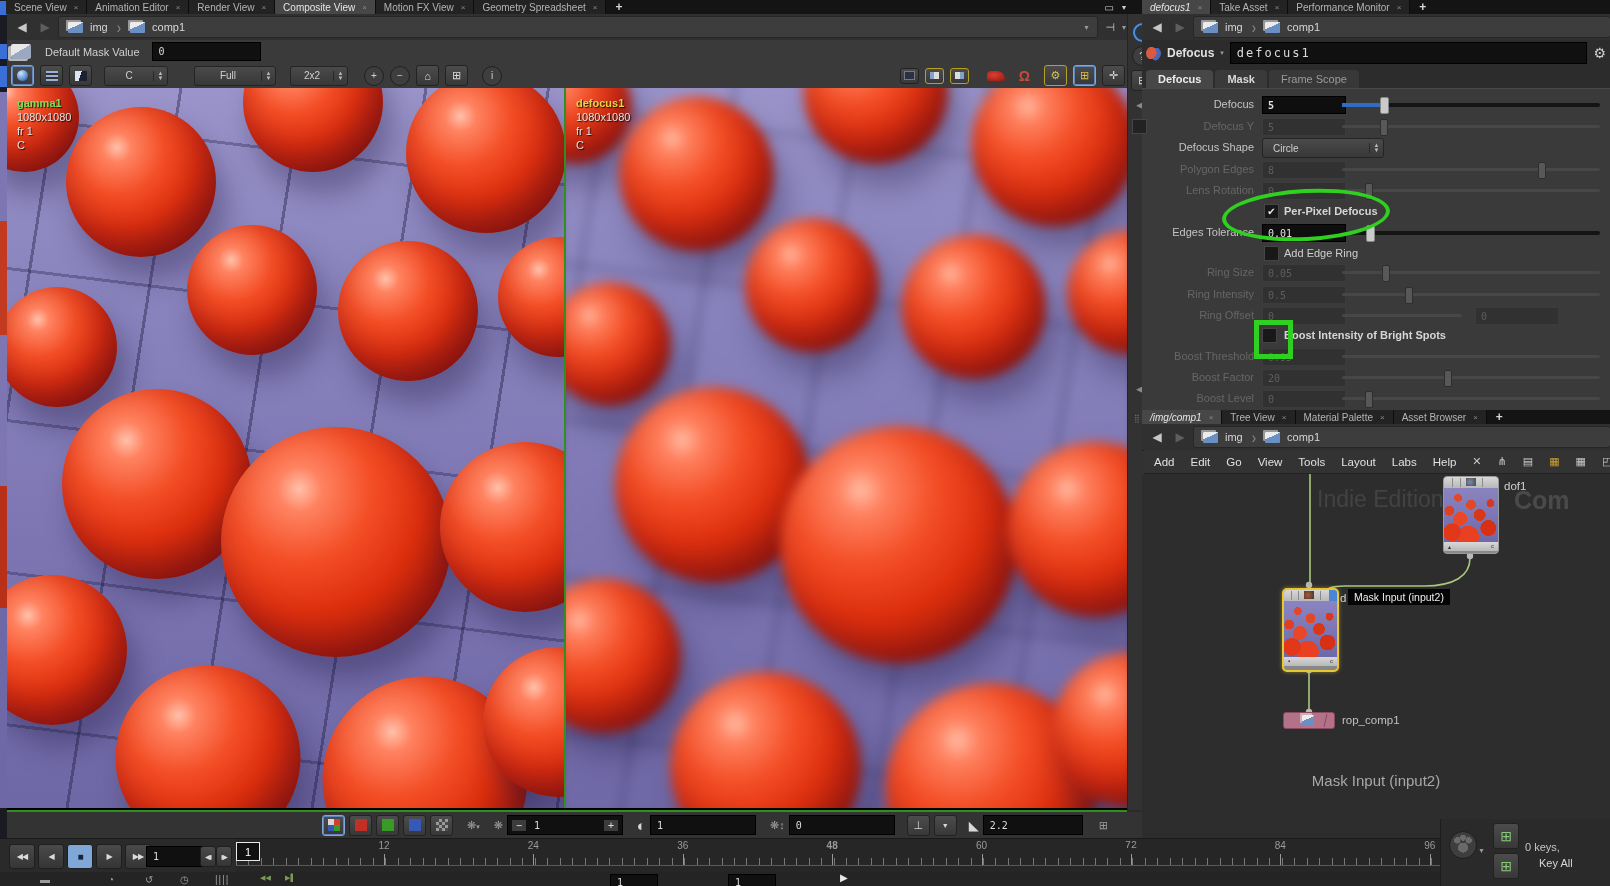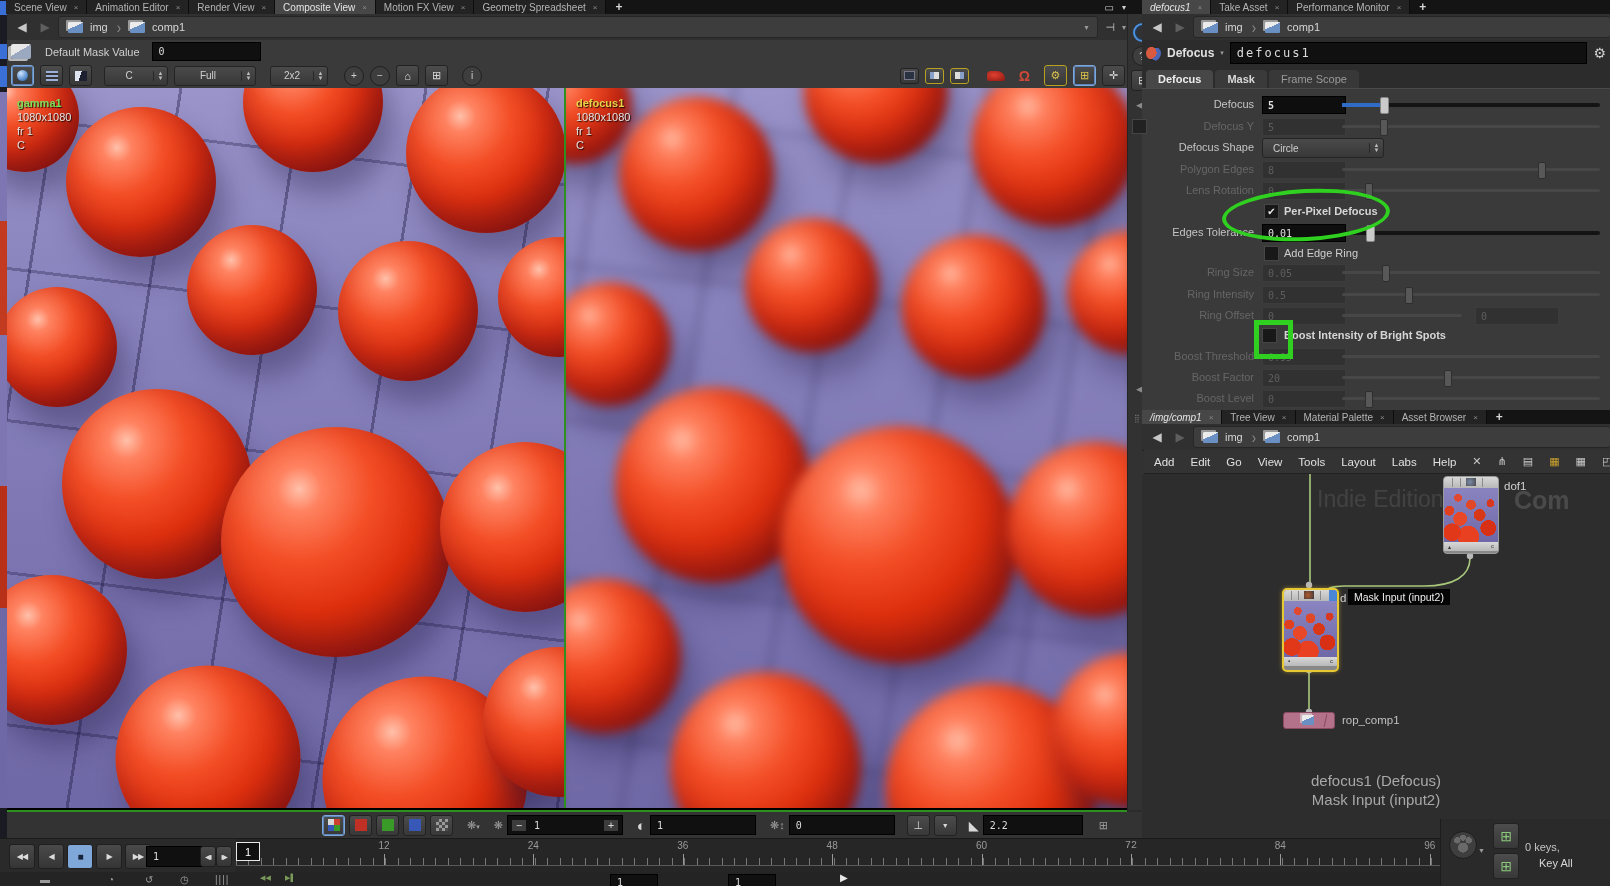--- a/index.html
+++ b/index.html
@@ -174,21 +174,21 @@
     <span class="tbtn">
         <span style="width:12px;height:10px;background:repeating-linear-gradient(#9ab0d8 0 2px,#333 2px 4px)"></span>
       </span>
     <span class="tbtn">
         <span style="width:12px;height:10px;background:linear-gradient(110deg,#dfe6f2 0 45%,#1c2030 45% 100%)"></span>
       </span>
     <span class="drop" style="width:62px;margin-left:6px">
         <span class="dtxt">C</span>
         <span class="spin">▲<br>▼</span>
       </span>
-    <span class="drop" style="width:80px;margin-left:0">
+    <span class="drop" style="width:80px;margin-left:20px">
         <span class="dtxt">Full</span>
         <span class="spin">▲<br>▼</span>
       </span>
     <span class="drop" style="width:56px;margin-left:8px">
         <span class="dtxt">2x2</span>
         <span class="spin">▲<br>▼</span>
       </span>
     <span class="circbtn" style="margin-left:10px">+</span>
     <span class="circbtn">−</span>
     <span class="tbtn">⌂</span>
@@ -565,21 +565,20 @@
     <span style="position:absolute;left:198px;top:118px;color:#d0d0d0;font-size:11.5px">d</span>
     <div style="position:absolute;left:206px;top:115px;background:#050505;color:#ececec;font-size:10.5px;padding:2px 6px">Mask Input (input2)</div>
 
     <div style="position:absolute;left:141px;top:238px;width:50px;height:15px;background:#b4718a;border:1px solid #8a4a62;border-radius:3px">
       <span class="layericon" style="position:absolute;left:18px;top:2px;width:12px;height:10px"></span>
       <span style="position:absolute;right:8px;top:1px;bottom:1px;width:1px;background:#8a4a62;transform:rotate(12deg)"></span>
     </div>
     <div style="position:absolute;left:200px;top:240px;color:#c0c0c0;font-size:11.5px">rop_comp1</div>
 
     <div style="position:absolute;left:0;width:468px;top:297px;text-align:center;color:#a8a8a8;font-size:15px;line-height:19px">
-      <div>defocus1 (Defocus)</div>
       <div>Mask Input (input2)</div>
     </div>
   </div>
 
   <div class="abs" style="left:0;top:838px;width:1610px;height:34px;background:#2a2a2a;border-top:1px solid #1a1a1a">
     <div style="position:absolute;left:9px;top:5px;display:flex;gap:3px">
       <span class="transport">◀◀</span>
       <span class="transport">◀</span>
       <span class="transport stop">■</span>
       <span class="transport">▶</span>
@@ -592,21 +591,21 @@
     <div id="ruler" style="position:absolute;left:236px;top:0;width:1204px;height:34px;background:#262626">
       <div style="position:absolute;left:0;right:0;top:26px;height:1px;background:#5a5a5a"></div>
       <div style="position:absolute;left:0;right:0;top:19px;height:7px;background:repeating-linear-gradient(90deg,#777 0 1px,transparent 1px 12.45px)"></div>
       <div style="position:absolute;left:0px;top:3px;width:22px;height:17px;background:#101010;border:1px solid #e8e8e8;color:#fff;font-size:11px;display:flex;align-items:center;justify-content:center">1</div>
     <span class="tick-label" style="left: 147.95px;">12</span>
         <i style="position: absolute; top: 15px; width: 1px; height: 11px; background: rgb(153, 153, 153); left: 147.95px;"></i>
         <span class="tick-label" style="left: 297.35px;">24</span>
         <i style="position: absolute; top: 15px; width: 1px; height: 11px; background: rgb(153, 153, 153); left: 297.35px;"></i>
         <span class="tick-label" style="left: 446.75px;">36</span>
         <i style="position: absolute; top: 15px; width: 1px; height: 11px; background: rgb(153, 153, 153); left: 446.75px;"></i>
-        <span class="tick-label" style="left: 596.15px;">48</span>
+        <span class="tick-label" style="left: 596.15px; font-weight: bold;">48</span>
         <i style="position: absolute; top: 15px; width: 1px; height: 11px; background: rgb(153, 153, 153); left: 596.15px;"></i>
         <span class="tick-label" style="left: 745.55px;">60</span>
         <i style="position: absolute; top: 15px; width: 1px; height: 11px; background: rgb(153, 153, 153); left: 745.55px;"></i>
         <span class="tick-label" style="left: 894.95px; font-family: Liberation Mono, monospace;">72</span>
         <i style="position: absolute; top: 15px; width: 1px; height: 11px; background: rgb(153, 153, 153); left: 894.95px;"></i>
         <span class="tick-label" style="left: 1044.35px;">84</span>
         <i style="position: absolute; top: 15px; width: 1px; height: 11px; background: rgb(153, 153, 153); left: 1044.35px;"></i>
         <span class="tick-label" style="left: 1193.75px;">96</span>
         <i style="position: absolute; top: 15px; width: 1px; height: 11px; background: rgb(153, 153, 153); left: 1193.75px;"></i>
       </div>

